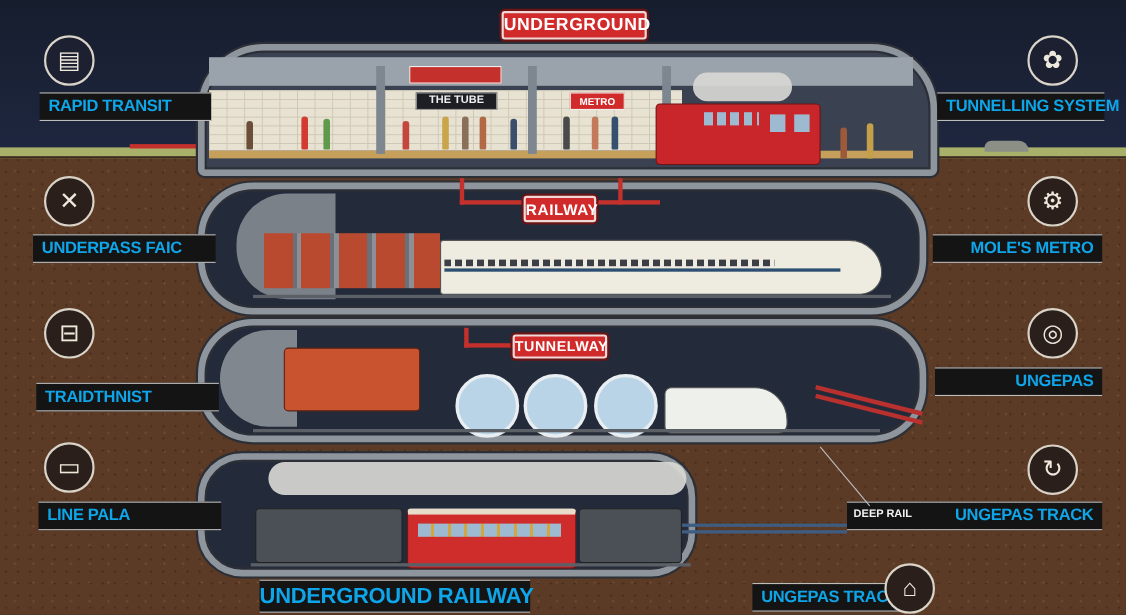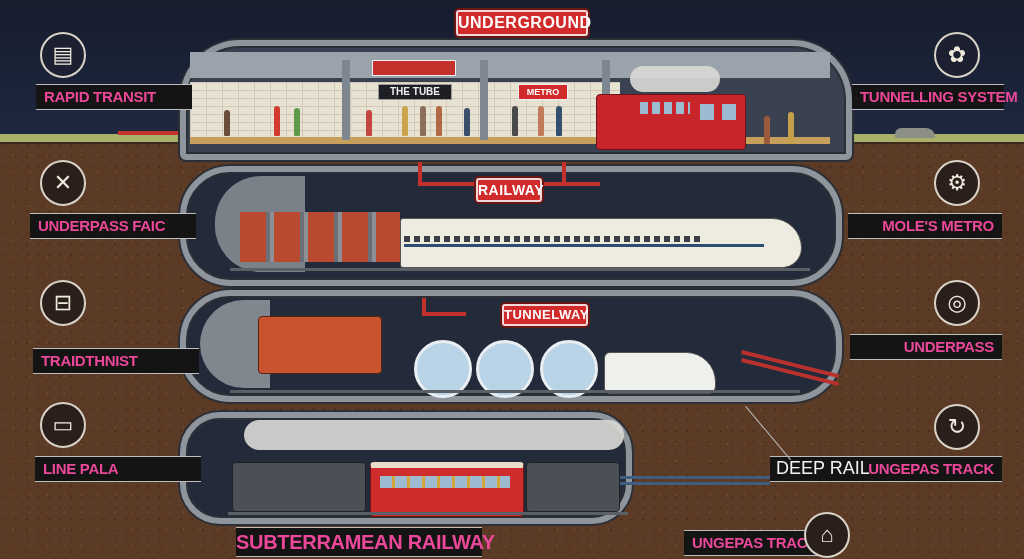--- a/index.html
+++ b/index.html
@@ -5,21 +5,21 @@
   html,body{margin:0;padding:0;}
   body{width:1024px;height:559px;overflow:hidden;position:relative;background:#1b2233;font-family:"Liberation Sans",sans-serif;}
   .sky{position:absolute;left:0;top:0;width:1024px;height:140px;background:linear-gradient(#161d2d,#1f2740);}
   .ground{position:absolute;left:0;top:140px;width:1024px;height:419px;background:#5b3a26;
     background-image:radial-gradient(#4a2e1d 1px,transparent 1px),radial-gradient(#6e4a33 1px,transparent 1px);
     background-size:11px 11px,17px 17px;background-position:0 0,5px 7px;}
   .grass{position:absolute;top:134px;height:8px;background:#a9b06a;border-bottom:2px solid #3b2a1d;}
   .tube{position:absolute;background:#232a3a;border:6px solid #8e959d;box-shadow:0 0 0 2px #2c2f36 inset,0 0 0 2px #2c2f36;}
   .sign{position:absolute;background:#d02a2a;color:#fff;font-weight:bold;border:2px solid #f1d8d8;border-radius:3px;
     font-family:"Liberation Sans",sans-serif;letter-spacing:.5px;box-shadow:0 0 0 2px #6a1414;}
-  .lab{position:absolute;background:#141414;color:#ec4899;font-weight:bold;font-size:15px;line-height:24px;height:24px;
+  .lab{position:absolute;background:#141414;color:#0ea5e9;font-weight:bold;font-size:15px;line-height:24px;height:24px;
     padding:0 8px;border-top:1px solid #bdbdbd;border-bottom:1px solid #bdbdbd;font-family:"Liberation Sans",sans-serif;letter-spacing:-.3px;white-space:nowrap;}
   .lab.left{text-align:left;}
   .lab.right{text-align:right;}
   .icon{position:absolute;width:42px;height:42px;border-radius:50%;background:#2a1f1a;border:2px solid #d9d3c8;
     color:#efe9dd;font-size:22px;line-height:42px;text-align:center;}
   .sky .icon,.icon.dark{background:#1c2030;}
   .platform{position:absolute;background:#e8e2d2;background-image:linear-gradient(#cfc8b6 1px,transparent 1px),linear-gradient(90deg,#cfc8b6 1px,transparent 1px);background-size:16px 8px;}
   .pillar{position:absolute;background:#7e8790;width:8px;}
   .train{position:absolute;border-radius:4px;}
   .window{position:absolute;background:#9dbad0;}
@@ -84,62 +84,62 @@
 <div style="position:absolute;left:240px;top:212px;width:160px;height:50px;background:repeating-linear-gradient(90deg,#b94a30 0 26px,#6a6f78 26px 30px,#8c8f96 30px 34px);"></div>
 <div class="train" style="left:400px;top:218px;width:400px;height:48px;background:#eeebe0;border-radius:6px 60px 40px 6px;border:1px solid #555;"></div>
 <div style="position:absolute;left:404px;top:244px;width:360px;height:3px;background:#2c4e70;"></div>
 <div style="position:absolute;left:404px;top:236px;width:300px;height:6px;background:repeating-linear-gradient(90deg,#3c3f46 0 6px,#eeebe0 6px 10px);"></div>
 <div class="rail" style="left:230px;top:268px;width:580px;"></div>
 
 <div class="tube" style="left:180px;top:290px;width:650px;height:100px;border-radius:50px;"></div>
 <div style="position:absolute;left:200px;top:300px;width:70px;height:88px;background:#80878f;border-radius:44px 0 0 44px;"></div>
 <div class="pipe" style="left:422px;top:298px;width:4px;height:18px;"></div>
 <div class="pipe" style="left:422px;top:312px;width:44px;height:4px;"></div>
-<div class="sign" style="left:466px;top:304px;width:82px;height:18px;line-height:18px;font-size:13px;margin-left:36px;">TUNNELWAY</div>
+<div class="sign" style="left:466px;top:304px;width:82px;height:18px;line-height:18px;font-size:13px;">TUNNELWAY</div>
 <div class="train" style="left:258px;top:316px;width:122px;height:56px;background:#c9532e;border:1px solid #5a2314;"></div>
 <div class="pod" style="left:414px;top:340px;"></div>
 <div class="pod" style="left:476px;top:340px;"></div>
 <div class="pod" style="left:540px;top:340px;"></div>
 <div class="train" style="left:604px;top:352px;width:110px;height:40px;background:#eef0ec;border-radius:6px 30px 8px 6px;border:1px solid #555;"></div>
 <div style="position:absolute;left:742px;top:350px;width:100px;height:4px;background:#b8312e;transform:rotate(14deg);transform-origin:0 0;"></div>
 <div style="position:absolute;left:742px;top:358px;width:100px;height:4px;background:#b8312e;transform:rotate(14deg);transform-origin:0 0;"></div>
 <div class="rail" style="left:230px;top:390px;width:570px;"></div>
 
 <div class="tube" style="left:180px;top:412px;width:440px;height:100px;border-radius:40px 40px 40px 40px;"></div>
 <div class="smoke" style="left:244px;top:420px;width:380px;height:30px;"></div>
 <div class="train" style="left:232px;top:462px;width:132px;height:48px;background:#4b4f56;border:1px solid #222;"></div>
 <div class="train" style="left:370px;top:462px;width:152px;height:48px;background:#cf2c2c;border:1px solid #6e1414;border-top:6px solid #e8dccb;"></div>
 <div style="position:absolute;left:380px;top:476px;width:130px;height:12px;background:repeating-linear-gradient(90deg,#9dbad0 0 12px,#d4a640 12px 15px);"></div>
 <div class="train" style="left:526px;top:462px;width:92px;height:48px;background:#4b4f56;border:1px solid #222;"></div>
 <div class="rail" style="left:228px;top:512px;width:400px;"></div>
 <div style="position:absolute;left:620px;top:476px;width:150px;height:3px;background:#3e5d80;"></div>
 <div style="position:absolute;left:620px;top:482px;width:150px;height:3px;background:#3e5d80;"></div>
 
-<div class="lab" style="left:236px;top:527px;width:246px;height:28px;line-height:28px;font-size:20px;text-align:center;padding:0;">SUBTERRAMEAN RAILWAY</div>
+<div class="lab" style="left:236px;top:527px;width:246px;height:28px;line-height:28px;font-size:20px;text-align:center;padding:0;">UNDERGROUND RAILWAY</div>
 
 <div class="icon dark" style="left:40px;top:32px;">▤</div>
 <div class="lab left" style="left:36px;top:84px;width:140px;">RAPID TRANSIT</div>
 
 <div class="icon" style="left:40px;top:160px;">✕</div>
 <div class="lab left" style="left:30px;top:213px;width:150px;">UNDERPASS FAIC</div>
 
 <div class="icon" style="left:40px;top:280px;">⊟</div>
 <div class="lab left" style="left:33px;top:348px;width:150px;">TRAIDTHNIST</div>
 
 <div class="icon" style="left:40px;top:402px;">▭</div>
 <div class="lab left" style="left:35px;top:456px;width:150px;">LINE PALA</div>
 
 <div class="icon dark" style="left:934px;top:32px;">✿</div>
 <div class="lab right" style="left:852px;top:84px;width:136px;">TUNNELLING SYSTEM</div>
 
 <div class="icon" style="left:934px;top:160px;">⚙</div>
 <div class="lab right" style="left:848px;top:213px;width:138px;">MOLE'S METRO</div>
 
 <div class="icon" style="left:934px;top:280px;">◎</div>
-<div class="lab right" style="left:850px;top:334px;width:136px;">UNDERPASS</div>
+<div class="lab right" style="left:850px;top:334px;width:136px;">UNGEPAS</div>
 
 <div class="icon" style="left:934px;top:404px;">↻</div>
 <div class="lab right" style="left:770px;top:456px;width:216px;">UNGEPAS TRACK</div>
-<div style="position:absolute;left:776px;top:456px;color:#f2f2f2;font-weight:normal;font-size:18px;line-height:24px;text-align:right;">DEEP RAIL</div>
+<div style="position:absolute;left:776px;top:456px;color:#f2f2f2;font-weight:bold;font-size:10px;line-height:24px;text-align:right;">DEEP RAIL</div>
 <div class="leader" style="left:746px;top:406px;width:70px;transform:rotate(50deg);"></div>
 
 <div class="lab left" style="left:684px;top:530px;width:122px;">UNGEPAS TRACK</div>
 <div class="icon" style="left:804px;top:512px;">⌂</div>
 
 </body></html>

